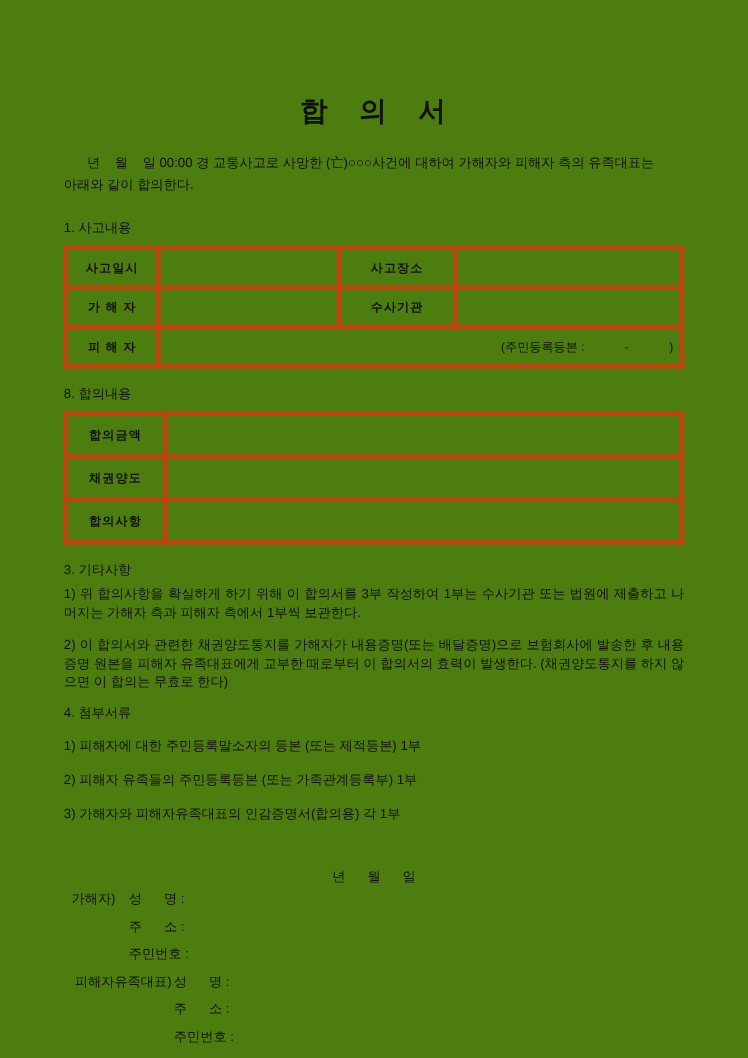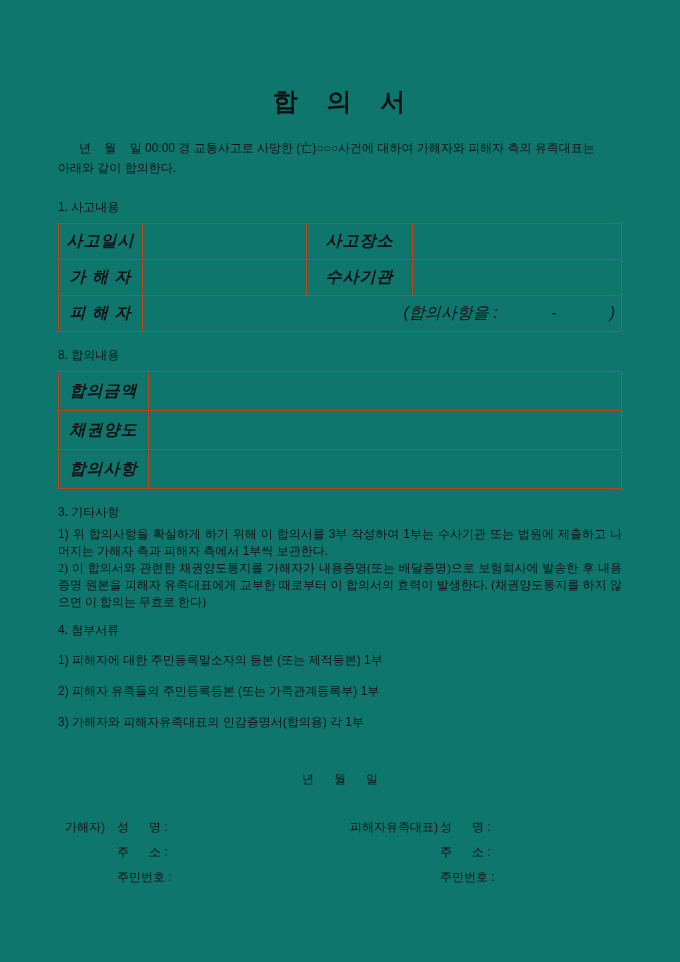--- a/index.html
+++ b/index.html
@@ -6,21 +6,21 @@
   html, body { background: #ffffff; }
   body {
     font-family: "Liberation Sans", "DejaVu Sans", sans-serif;
     color: #111111;
   }
   .page {
     position: relative;
     width: 680px;
     height: 962px;
     margin: 0 auto;
-    background: #0f766e;
+    background: #4d7c0f;
     padding: 86px 58px 0 58px;
     overflow: hidden;
   }
   .prewrap { white-space: pre-wrap; }
 
   .title {
     font-size: 25px;
     font-weight: bold;
     text-align: center;
     letter-spacing: 2px;
@@ -42,25 +42,24 @@
   .section-heading.tight { margin-top: 16px; }
   .section-heading.attach { margin-top: 12px; }
 
   table.form-table {
     width: 100%;
     border-collapse: collapse;
     margin-top: 8px;
     table-layout: fixed;
   }
   table.form-table td {
-    border: 1px solid #c2410c;
-    font-size: 16px;
+    border: 4px solid #c2410c;
+    font-size: 11px;
     padding: 2px 6px;
     vertical-align: middle;
-    font-style: italic;
   }
   .accident-table td { height: 36px; }
   .settlement-table td { height: 39px; }
   .settlement-table { margin-top: 6px; }
 
   .label-cell {
     font-weight: bold;
     text-align: center;
     letter-spacing: 1px;
   }
@@ -73,40 +72,39 @@
     text-align: right;
     padding-right: 28px;
   }
 
   .body-text {
     font-size: 12px;
     line-height: 17px;
     margin-top: 6px;
     text-align: justify;
   }
-  .body-text.cont { margin-top: 0; font-family: Liberation Serif, serif; }
+  .body-text.cont { margin-top: 12px; }
 
   .attach-item {
     font-size: 12px;
     line-height: 17px;
     margin-top: 14px;
   }
   .attach-list { margin-top: 4px; }
 
   .date-line {
     margin-top: 40px;
     text-align: center;
     font-size: 12px;
     line-height: 16px;
   }
 
   .signatures {
-    margin-top: 28px;
     display: flex;
-    flex-direction: row;
+    flex-direction: column;
   }
   .sig-block { width: 50%; }
   .sig-block.left  { padding-left: 7px; }
   .sig-block.right { padding-left: 10px; }
   .sig-line {
     font-size: 12px;
     line-height: 25px;
     display: flex;
   }
   .sig-party { display: inline-block; font-size: 12px; }
@@ -135,21 +133,21 @@
     </tr>
     <tr>
       <td class="label-cell">가 해 자</td>
       <td></td>
       <td class="label-cell">수사기관</td>
       <td></td>
     </tr>
     <tr>
       <td class="label-cell">피 해 자</td>
       <td colspan="3" class="victim-note-cell">
-        <span class="prewrap">(합의사항을 :            -            )</span>
+        <span class="prewrap">(주민등록등본 :            -            )</span>
       </td>
     </tr>
   </tbody>
     </table>
 
   <div class="section-heading tight">8. 합의내용</div>
   <table class="form-table settlement-table">
     <tbody>
         <tr>
       <td class="label-cell c-label-s">합의금액</td>

